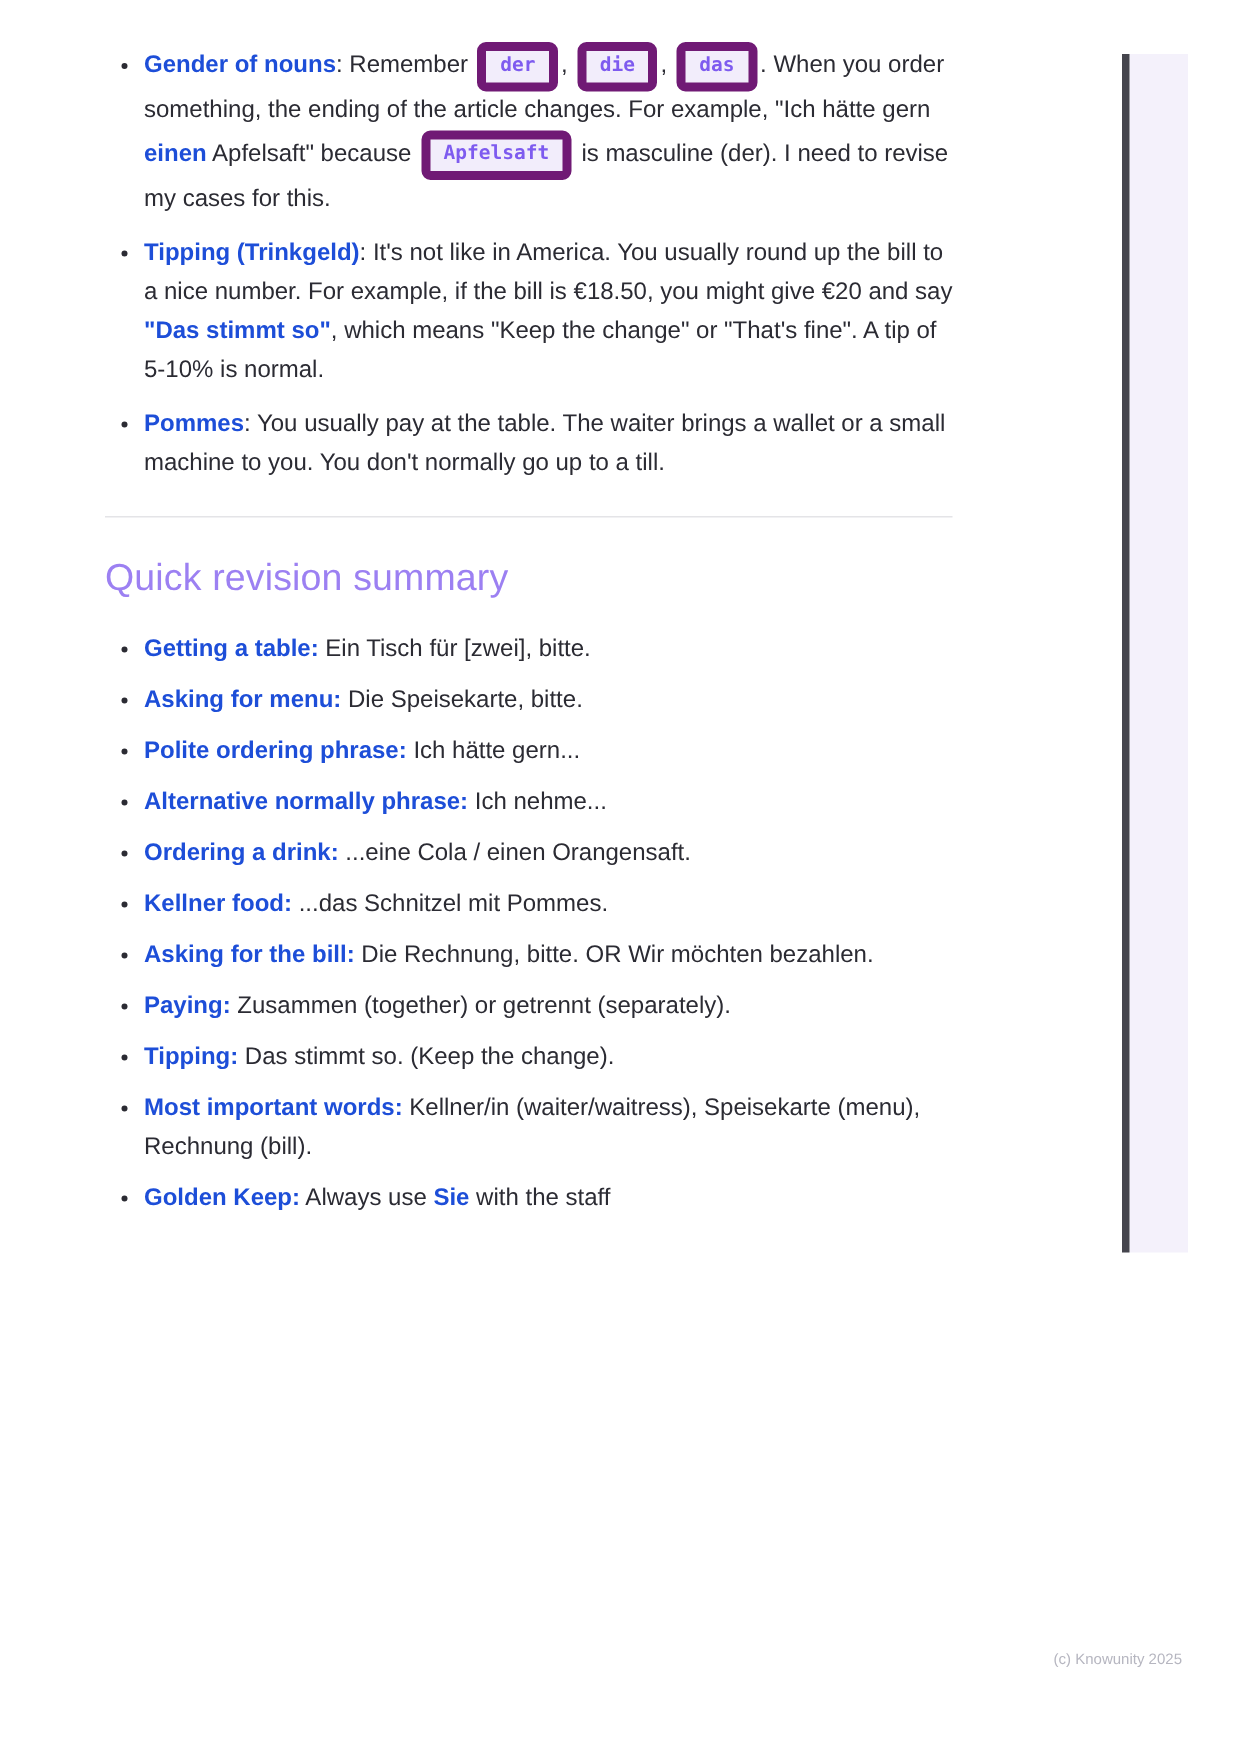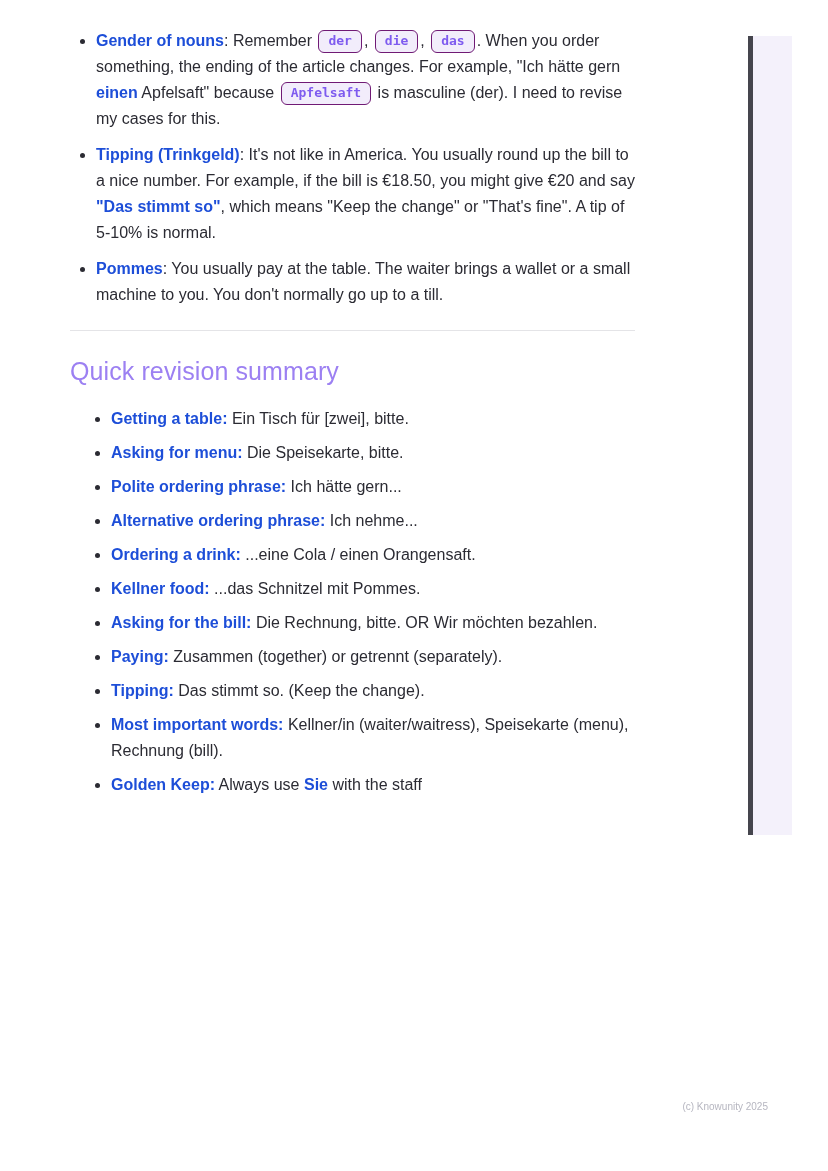--- a/index.html
+++ b/index.html
@@ -25,32 +25,31 @@
     list-style: disc;
     padding-left: 26px;
     font-size: 16px;
     line-height: 26px;
   }
   ul.rich-list li {
     margin-bottom: 10px;
   }
   ul.summary li {
     margin-bottom: 8px;
-    margin-left: 15px;
   }
   ul.rich-list li::marker { color: #2b2b33; font-size: 15px; }
   strong { font-weight: 700; color: #1d4ed8; }
   code.badge {
     display: inline-block;
     font-family: "DejaVu Sans Mono", "Liberation Mono", monospace;
     font-size: 13px;
     font-weight: 700;
     color: #7e5bef;
     background: #f2edfb;
-    border: 1px solid #701a75;
+    border: 6px solid #701a75;
     border-radius: 6px;
     padding: 1px 9px 2px;
     margin: 0 2px;
     vertical-align: 1px;
     line-height: 18px;
   }
   hr.divider {
     border: none;
     border-top: 1px solid #e4e4e7;
     margin: 22px 5px 0 0;
@@ -74,42 +73,42 @@
     position: absolute;
     left: 748px;
     top: 36px;
     width: 5px;
     height: 799px;
     background: #45454d;
   }
   .footer-copyright {
     position: absolute;
     top: 1101px;
-    right: 60px;
+    right: 40px;
     font-size: 10px;
     color: #b6b6c0;
   }
 </style>
 </head>
 <body>
 
 <div class="page">
   <div class="content">
     <ul class="rich-list notes">
         <li><strong>Gender of nouns</strong>: Remember <code class="badge">der</code>, <code class="badge">die</code>, <code class="badge">das</code>. When you order something, the ending of the article changes. For example, "Ich hätte gern <strong>einen</strong> Apfelsaft" because <code class="badge">Apfelsaft</code> is masculine (der). I need to revise my cases for this.</li>
         <li><strong>Tipping (Trinkgeld)</strong>: It's not like in America. You usually round up the bill to a nice number. For example, if the bill is €18.50, you might give €20 and say <strong>"Das stimmt so"</strong>, which means "Keep the change" or "That's fine". A tip of 5-10% is normal.</li>
         <li><strong>Pommes</strong>: You usually pay at the table. The waiter brings a wallet or a small machine to you. You don't normally go up to a till.</li>
       </ul>
     <hr class="divider">
     <h2 class="section-heading">Quick revision summary</h2>
     <ul class="rich-list summary">
         <li><strong>Getting a table:</strong> Ein Tisch für [zwei], bitte.</li>
         <li><strong>Asking for menu:</strong> Die Speisekarte, bitte.</li>
         <li><strong>Polite ordering phrase:</strong> Ich hätte gern...</li>
-        <li><strong>Alternative ordering phrase:</strong> Ich nehme...</li>
+        <li><strong>Alternative normally phrase:</strong> Ich nehme...</li>
         <li><strong>Ordering a drink:</strong> ...eine Cola / einen Orangensaft.</li>
         <li><strong>Kellner food:</strong> ...das Schnitzel mit Pommes.</li>
         <li><strong>Asking for the bill:</strong> Die Rechnung, bitte. OR Wir möchten bezahlen.</li>
         <li><strong>Paying:</strong> Zusammen (together) or getrennt (separately).</li>
         <li><strong>Tipping:</strong> Das stimmt so. (Keep the change).</li>
         <li><strong>Most important words:</strong> Kellner/in (waiter/waitress), Speisekarte (menu), Rechnung (bill).</li>
         <li><strong>Golden Keep:</strong> Always use <strong>Sie</strong> with the staff</li>
       </ul>
   </div>
   <div class="side-panel"></div>

